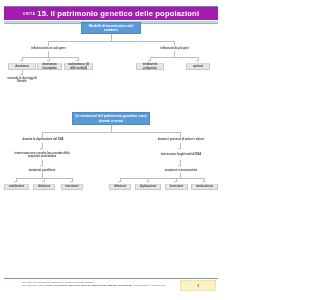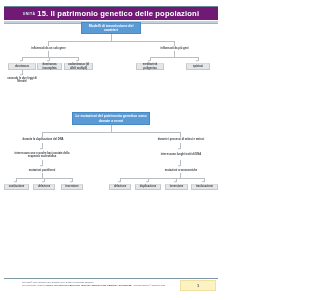--- a/index.html
+++ b/index.html
@@ -22,21 +22,21 @@
 
   
   .header-wrap {
     position: absolute;
     left: 0; top: 6px;
     width: 222px;
   }
   .header-bar {
     margin: 0 4px;
     height: 13px;
-    background: #701a75;
+    background: #a21caf;
     display: flex;
     align-items: center;
     justify-content: center;
     border-top: 1px solid #6d8898;
   }
   .header-unit {
     color: #dfe8ee;
     font-size: 3.6px;
     font-weight: bold;
     letter-spacing: .3px;

